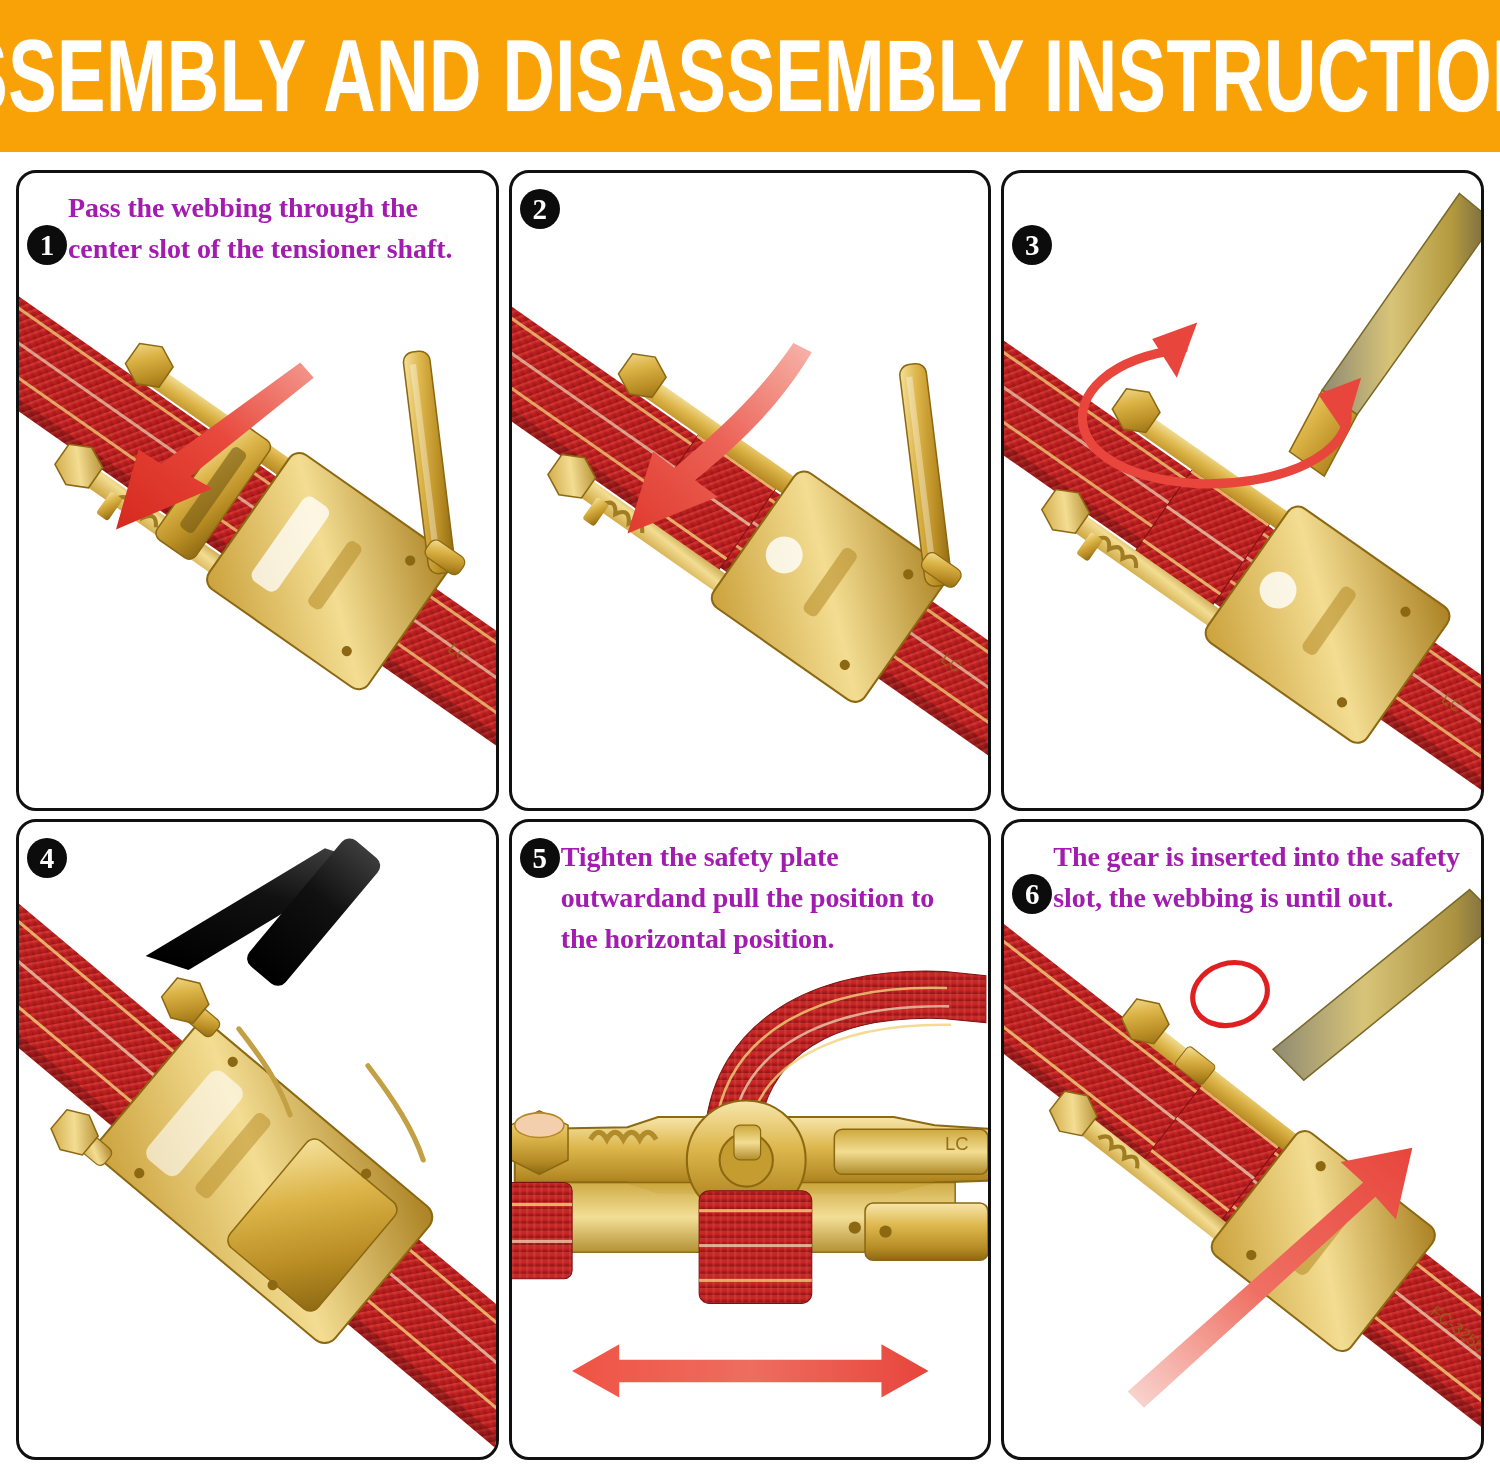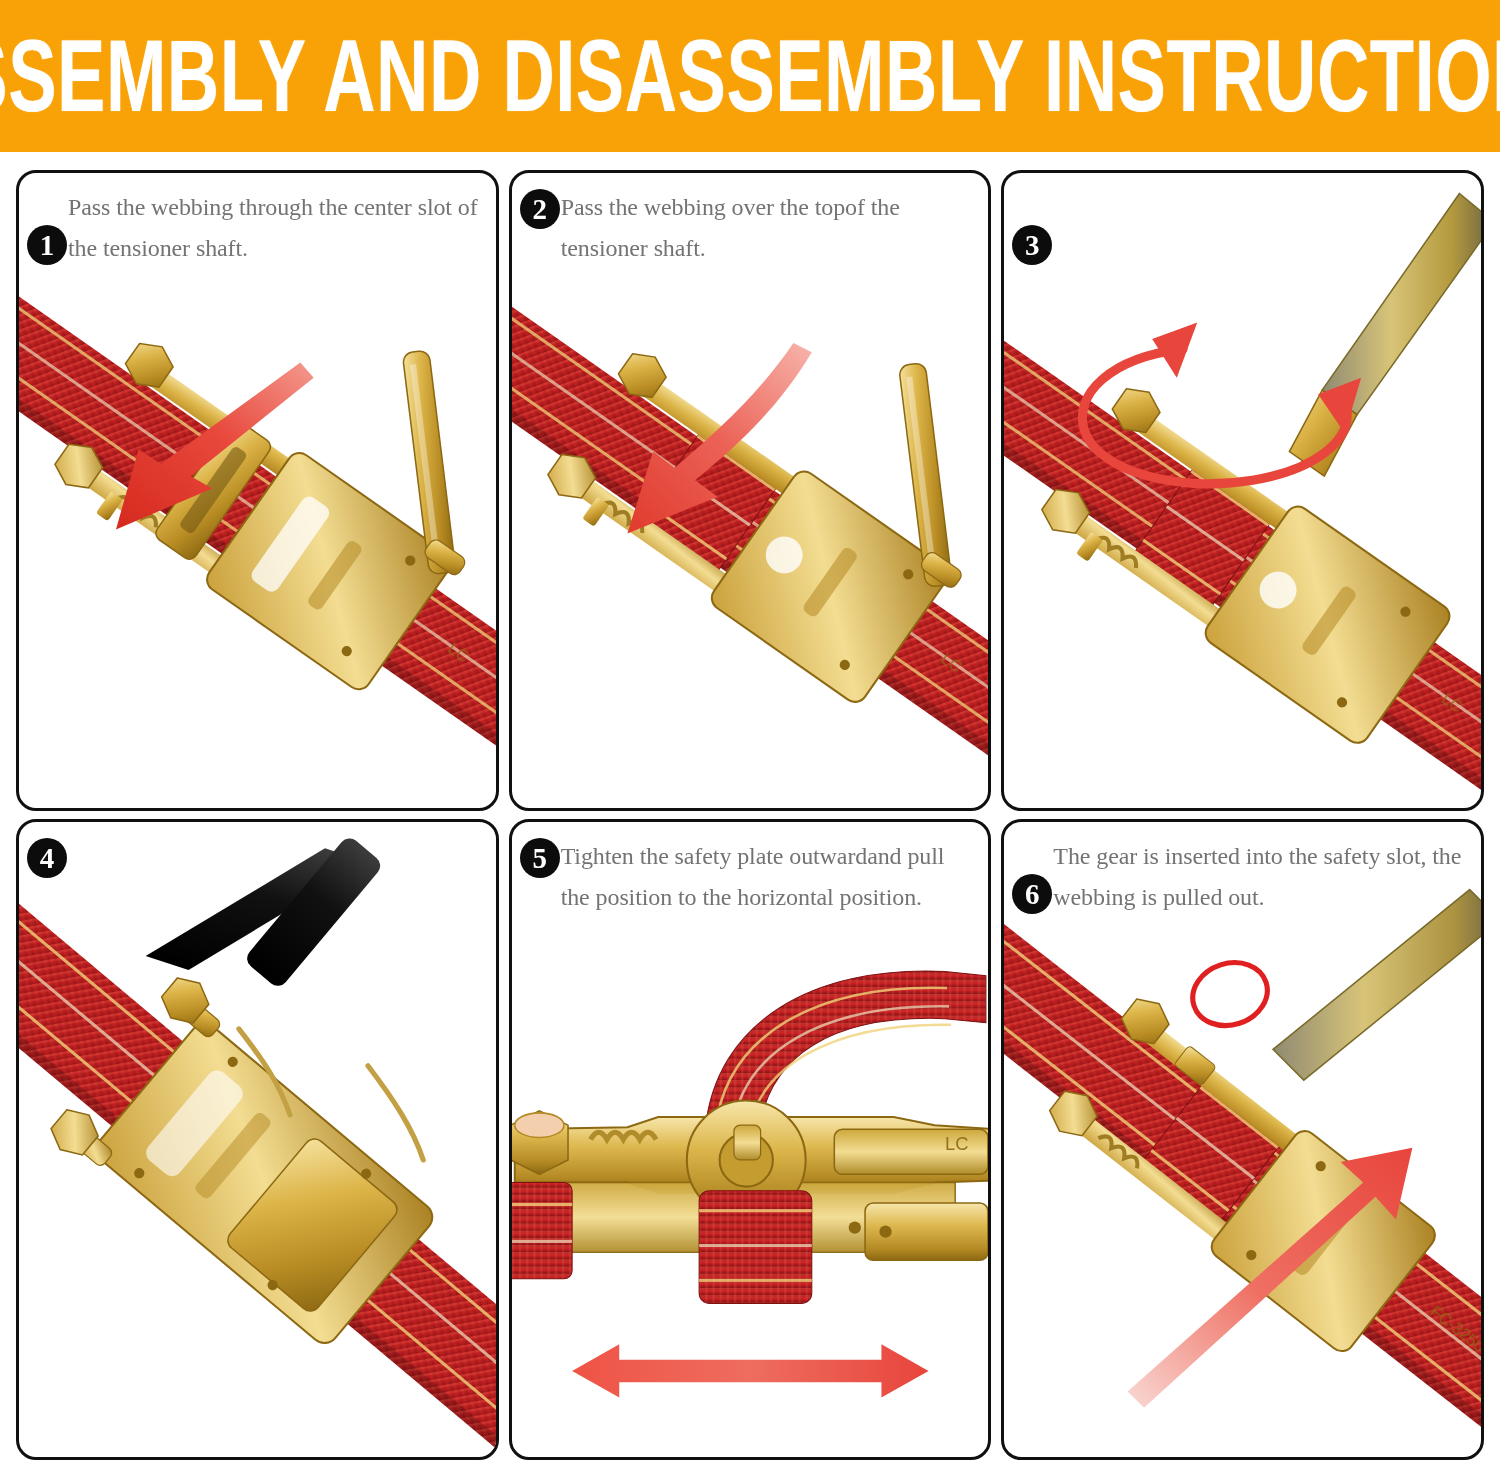--- a/index.html
+++ b/index.html
@@ -66,24 +66,24 @@
     font-weight:bold;font-size:29px;line-height:40px;
     text-align:center;
     margin-top:38px;
     margin-right:1px;
   }
   .badge.row1{margin-top:38px;}
   .badge.row0{margin-top:2px;}
   .caption-text{
     flex:1 1 auto;
     font-family:"Liberation Serif", serif;
-    font-weight:normal;
-    font-size:24px;
+    font-weight:bold;
+    font-size:28px;
     line-height:41px;
-    color:#737373;
+    color:#a21caf;
     letter-spacing:-0.1px;
   }
 
   .art{
     position:absolute;
     left:0;top:0;width:100%;height:100%;
     z-index:1;
     pointer-events:none;
   }
   .art svg{display:block;width:100%;height:100%;}
@@ -247,21 +247,20 @@
             <text x="470" y="346" font-family="Liberation Sans, sans-serif" font-size="16" fill="#8c6812" opacity=".8">LC</text>
           </g>
 
           <g>
             <path d="M300,175 C268,228 232,262 186,300 L208,316 L120,352 L145,272 L166,288 C210,250 248,216 282,166 Z" fill="url(#p2arrow)"></path>
           </g>
         </svg>
       </div>
       <div class="caption">
         <div class="badge row0">2</div>
-        <div class="caption-text">Pass the webbing over the topof the tensioner shaft.</div>
       </div>
     </div>
 
     <div class="panel">
       <div class="art">
         <svg viewBox="0 0 480 620" preserveAspectRatio="xMidYMid slice">
           <defs>
             <linearGradient id="p3web" x1="0" y1="0" x2="1" y2="1">
               <stop offset="0" stop-color="#e23a2e"></stop>
                 <stop offset=".5" stop-color="#c31f22"></stop>
@@ -567,18 +566,18 @@
             <ellipse cx="228" cy="168" rx="37" ry="30" transform="rotate(-18 228 168)" fill="none" stroke="#e02020" stroke-width="5"></ellipse>
           </g>
 
           <g>
             <path d="M128,556 L358,352 L336,332 L406,318 L390,388 L370,366 L144,572 Z" fill="url(#p6arrow)"></path>
           </g>
         </svg>
       </div>
       <div class="caption">
         <div class="badge row1">6</div>
-        <div class="caption-text">The gear is inserted into the safety slot, the webbing is pulled out.</div>
+        <div class="caption-text">The gear is inserted into the safety slot, the webbing is until out.</div>
       </div>
     </div>
 
   </div>
 </div>
 
 </body></html>

